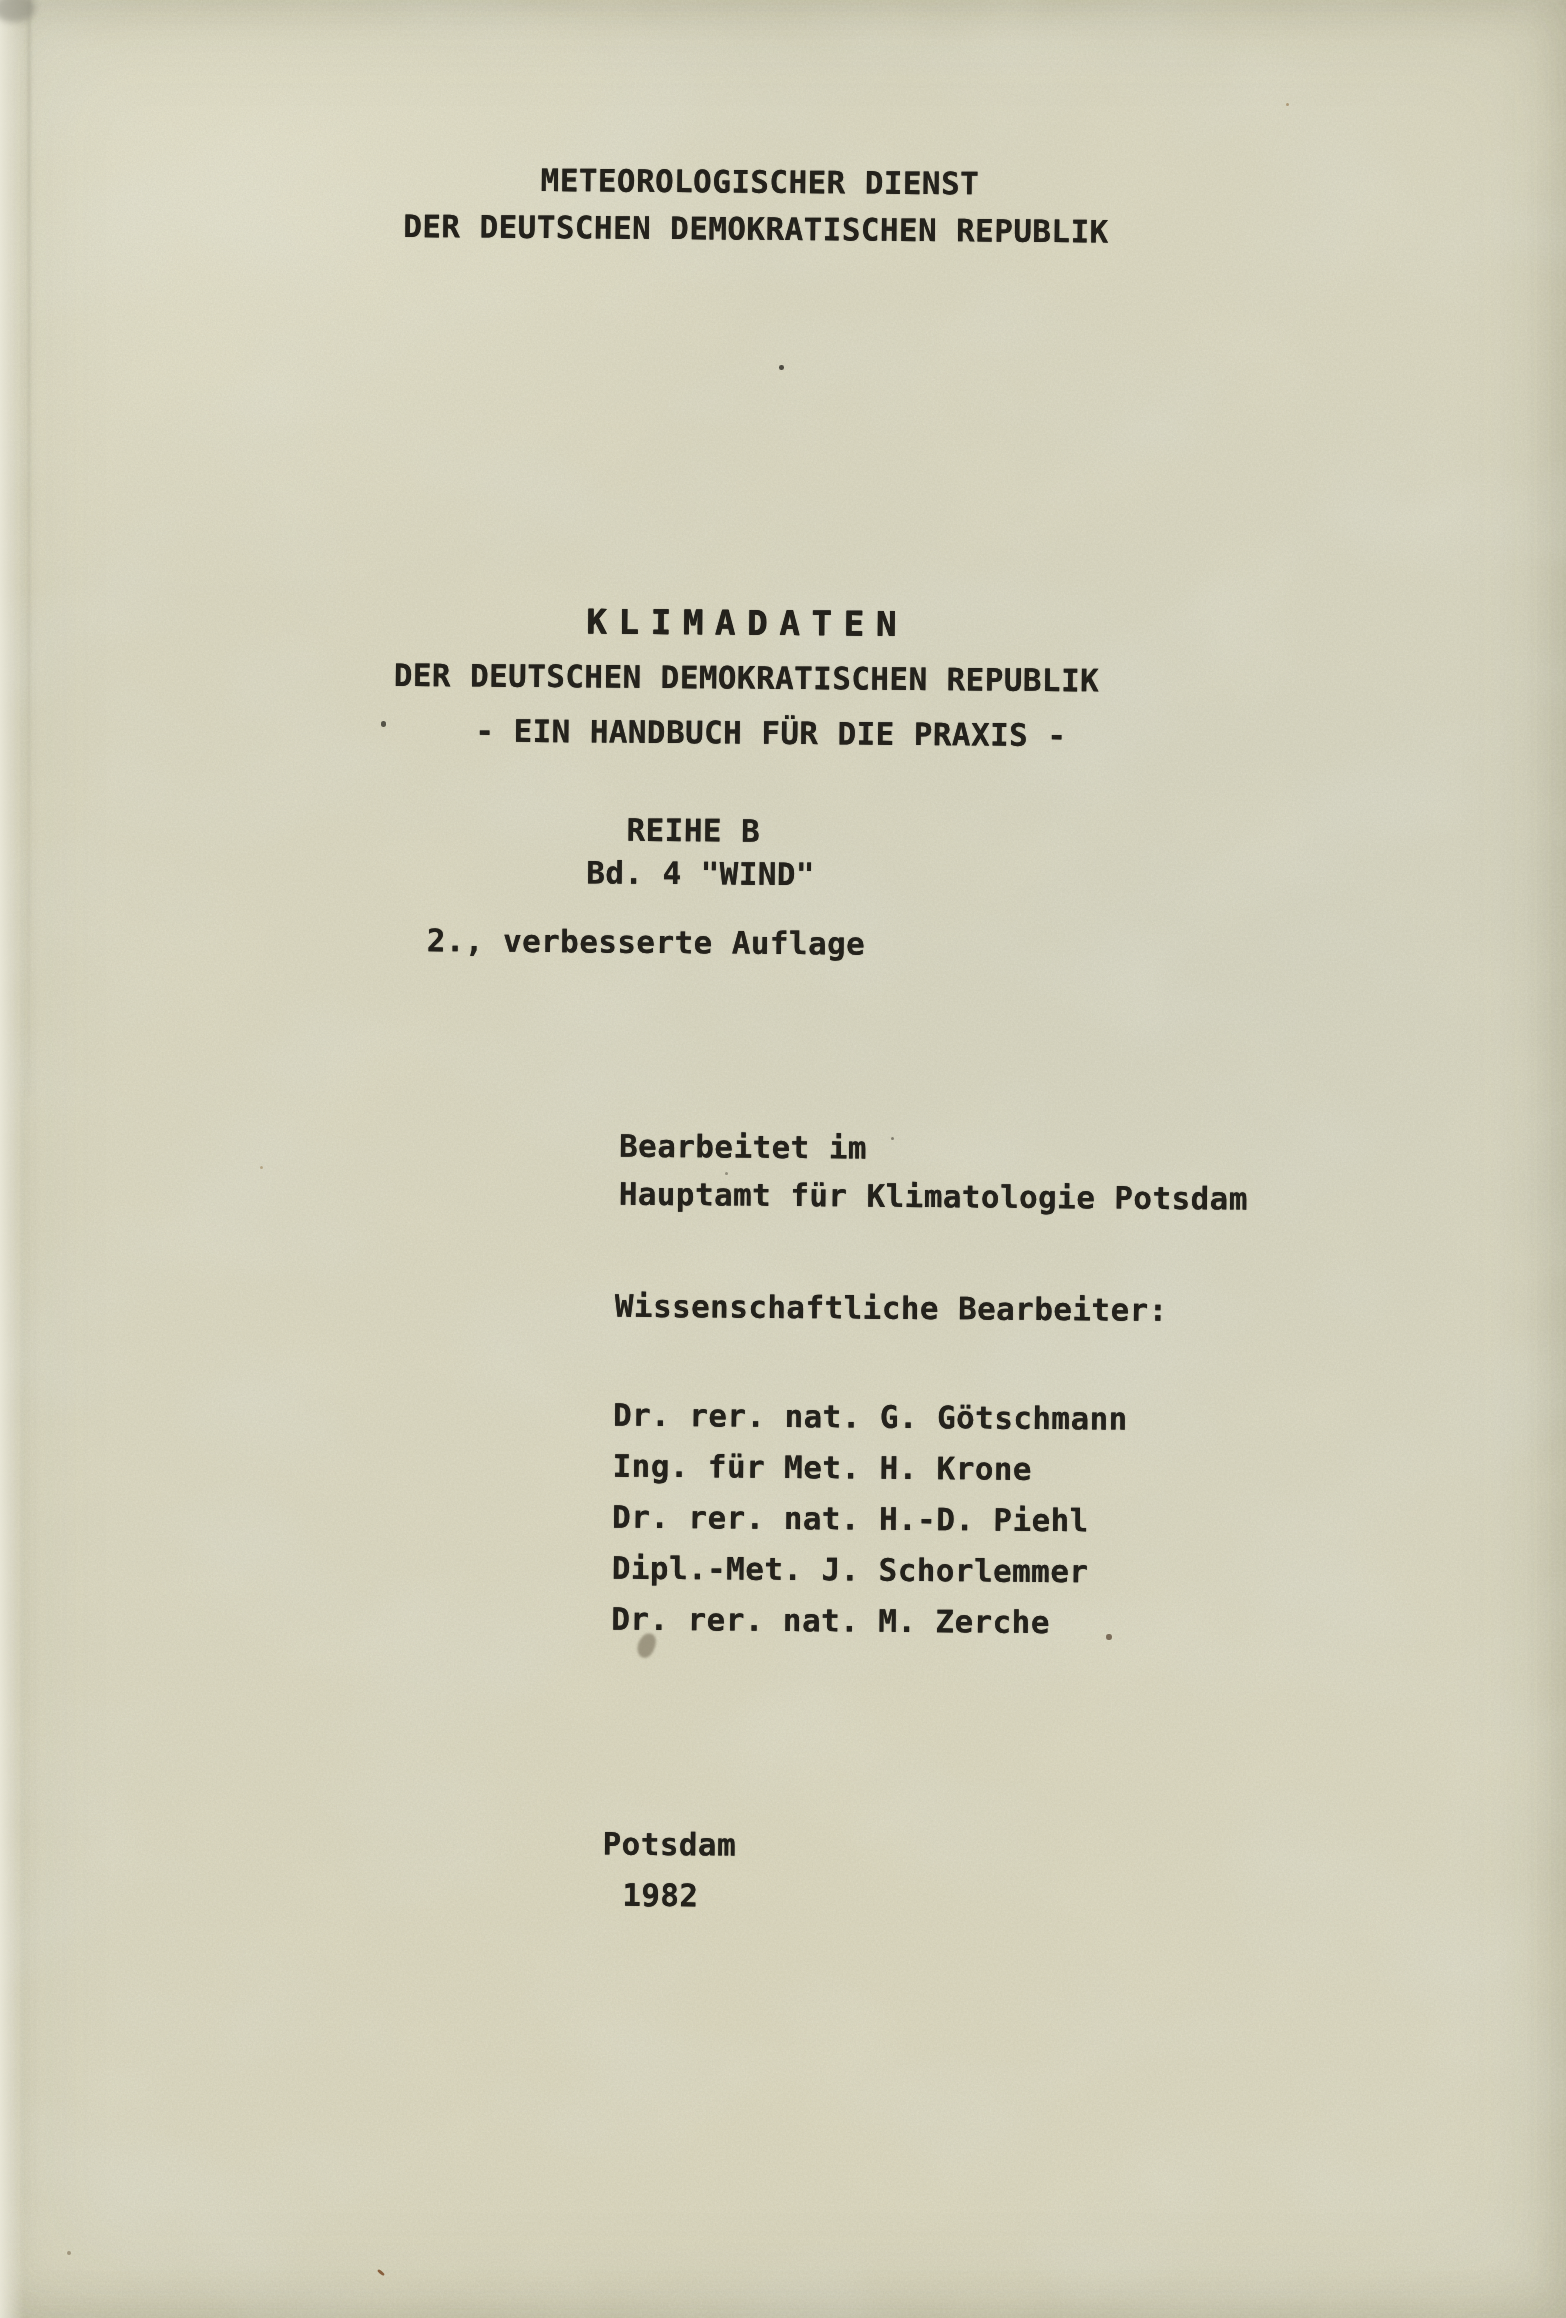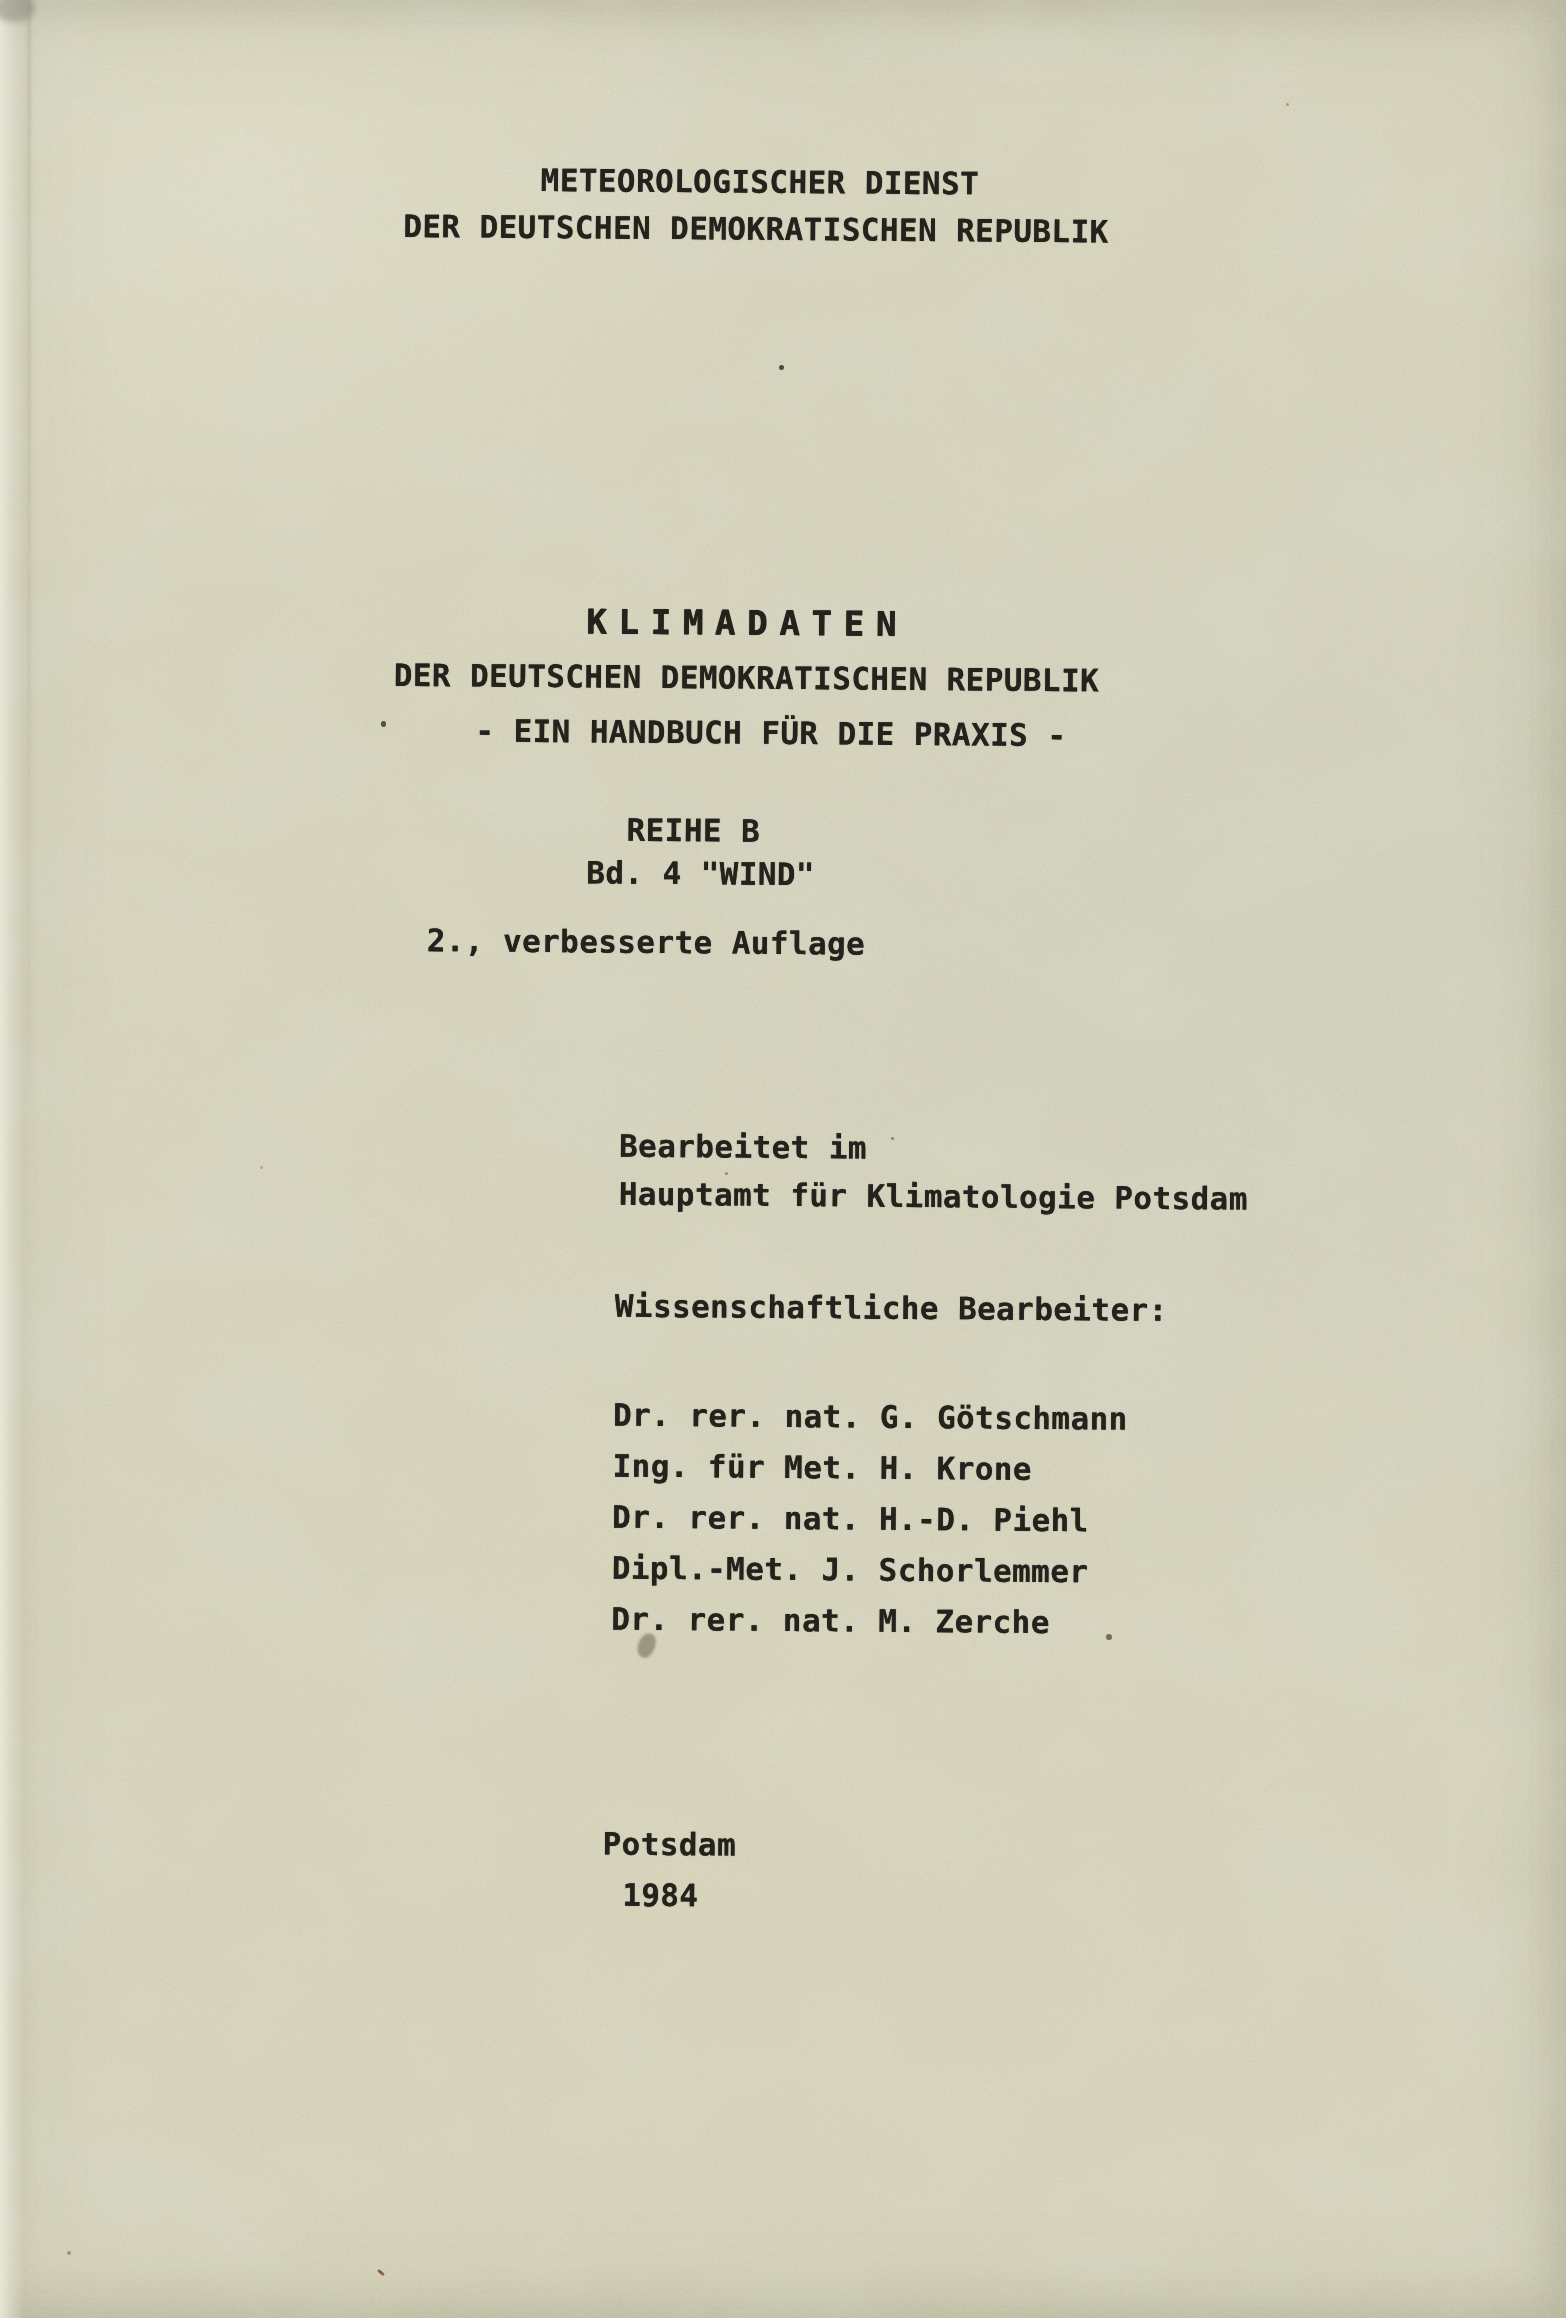--- a/index.html
+++ b/index.html
@@ -169,17 +169,17 @@
 
     <div class="line pos-p3">Wissenschaftliche Bearbeiter:</div>
 
     <div class="line pos-n0">Dr. rer. nat. G. Götschmann</div>
     <div class="line pos-n1">Ing. für Met. H. Krone</div>
     <div class="line pos-n2">Dr. rer. nat. H.-D. Piehl</div>
     <div class="line pos-n3">Dipl.-Met. J. Schorlemmer</div>
     <div class="line pos-n4">Dr. rer. nat. M. Zerche</div>
 
     <div class="line pos-place">Potsdam</div>
-    <div class="line pos-year">1984</div>
+    <div class="line pos-year">1982</div>
 
   </div>
 </div>
 
 
 </body></html>

